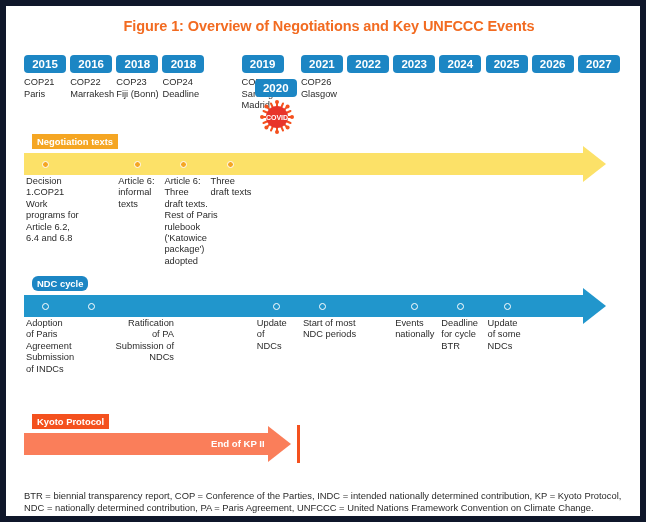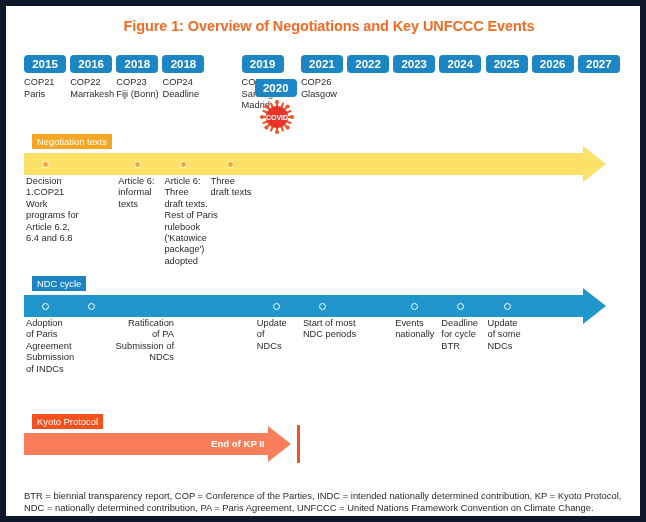--- a/index.html
+++ b/index.html
@@ -44,27 +44,27 @@
   }
   .cop-lines div{text-align:left;}
   
   .covid-wrap{
     position:relative;width:42px;height:34px;margin-top:3px;
   }
   .covid-svg{position:absolute;left:3px;top:0;}
   
   .chip{
     position:absolute;
-    color:#ffffff;font-size:9.4px;font-weight:normal;
+    color:#ffffff;font-size:9.4px;font-weight:bold;
     padding:1.5px 5px 2.5px 5px;
     white-space:nowrap;
     line-height:11px;
   }
   .chip.orange{background:#F5A623;}
-  .chip.blue{background:#1C86C4;}
+  .chip.blue{background:#1C86C4;border-radius:6px;}
   .chip.red{background:#F4511E;}
   
   .bar{position:absolute;height:22px;}
   .bar .body{position:absolute;left:0;top:0;height:22px;}
   .bar .head{
     position:absolute;top:-7px;width:0;height:0;
     border-top:18px solid transparent;
     border-bottom:18px solid transparent;
   }
   .yellow .body{background:#FCE168;}

